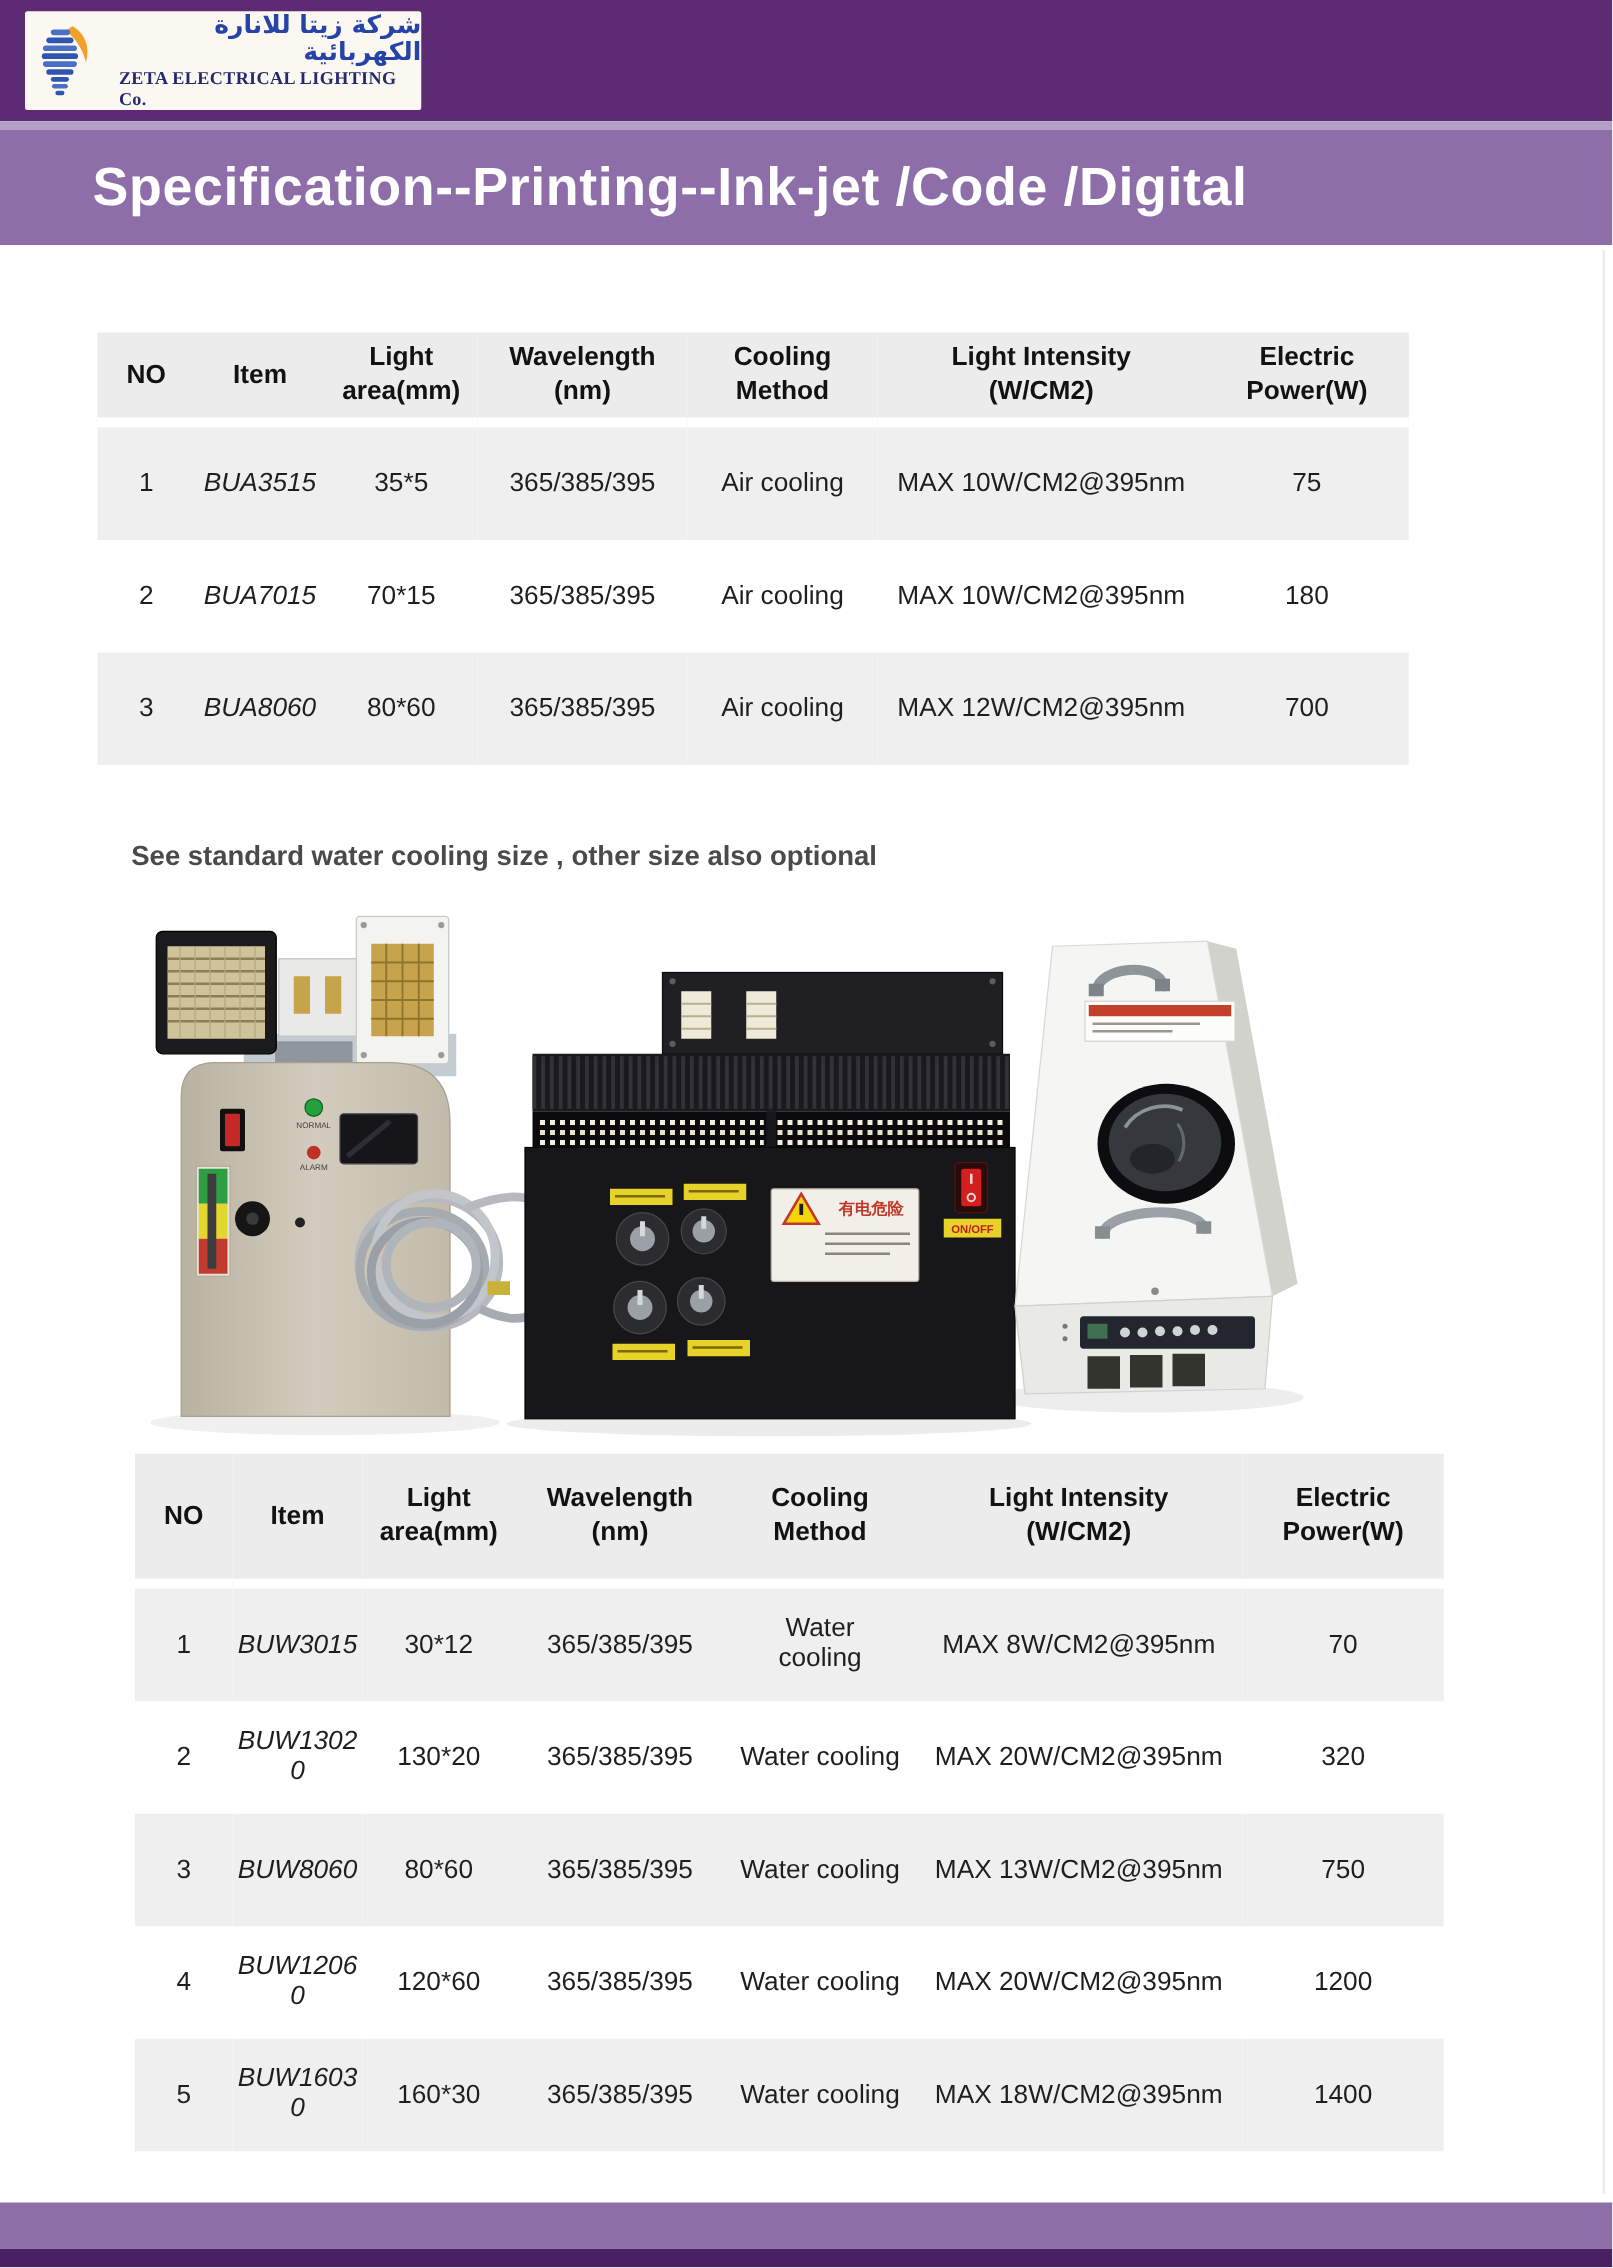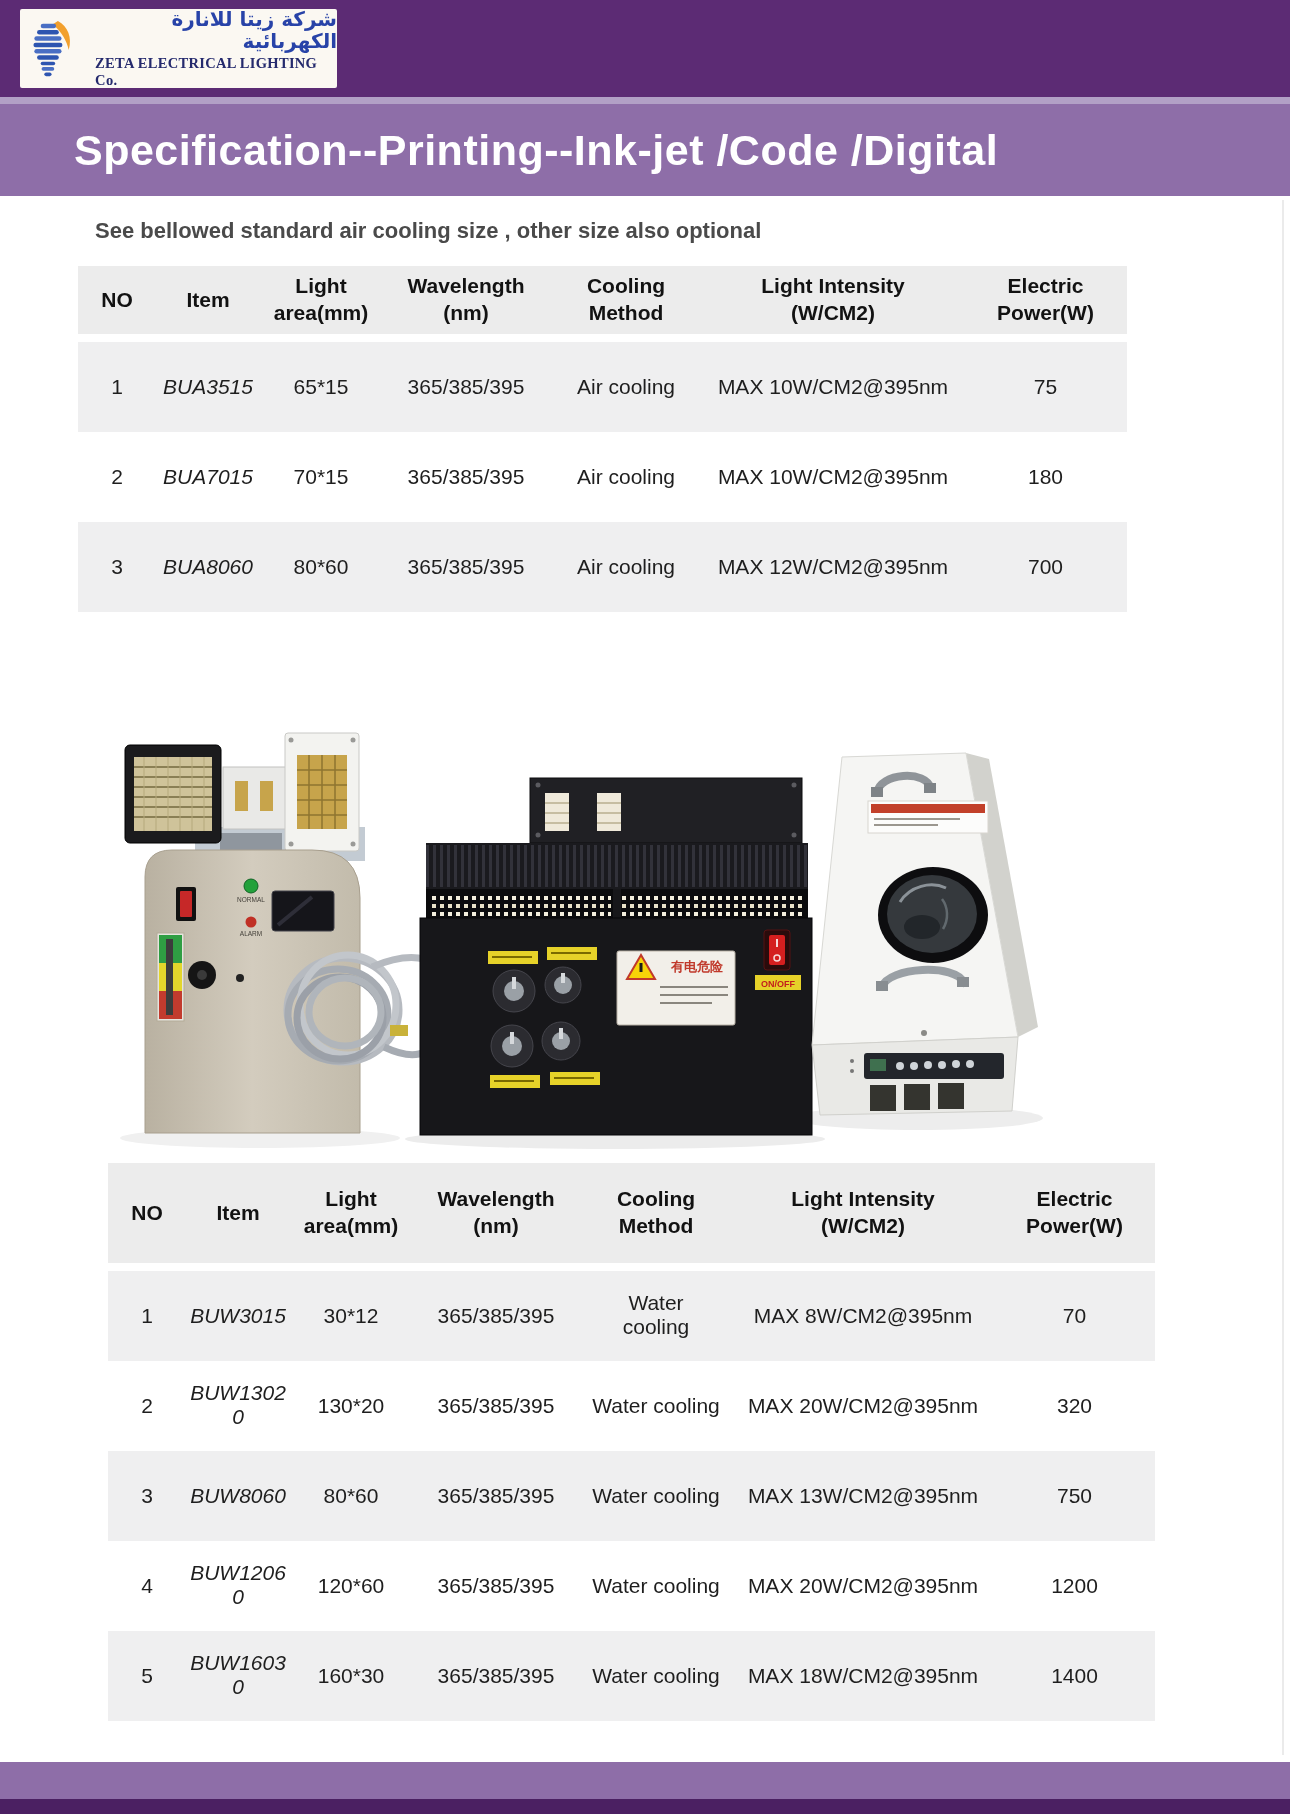--- a/index.html
+++ b/index.html
@@ -80,21 +80,20 @@
         <span class="logo-english">ZETA ELECTRICAL LIGHTING Co.</span>
       </div>
     </div>
   </div>
   <div class="band-sep"></div>
 
   <div class="title-band">
     <span class="title">Specification--Printing--Ink-jet /Code /Digital</span>
   </div>
 
-  <div class="sec-heading h1">See bellowed standard air cooling size , other size also optional</div>
   <table class="spec t1">
     <colgroup>
       <col style="width:78px">
         <col style="width:104px">
         <col style="width:122px">
         <col style="width:168px">
       <col style="width:152px">
         <col style="width:262px">
         <col style="width:163px">
     </colgroup>
@@ -106,21 +105,21 @@
           <th><span class="hspan hcol-3">Wavelength (nm)</span></th>
           <th><span class="hspan hcol-4">Cooling Method</span></th>
           <th><span class="hspan hcol-5">Light Intensity (W/CM2)</span></th>
           <th><span class="hspan hcol-6">Electric Power(W)</span></th>
         </tr>
       </thead>
     <tbody>
         <tr>
           <td><span class="cellspan">1</span></td>
           <td><span class="cellspan item-narrow">BUA3515</span></td>
-          <td><span class="cellspan">65*15</span></td>
+          <td><span class="cellspan">35*5</span></td>
           <td><span class="cellspan">365/385/395</span></td>
           <td><span class="cellspan">Air cooling</span></td>
           <td><span class="cellspan">MAX 10W/CM2@395nm</span></td>
           <td><span class="cellspan">75</span></td>
         </tr>
         <tr>
           <td><span class="cellspan">2</span></td>
           <td><span class="cellspan item-narrow">BUA7015</span></td>
           <td><span class="cellspan">70*15</span></td>
           <td><span class="cellspan">365/385/395</span></td>
@@ -133,20 +132,21 @@
           <td><span class="cellspan item-narrow">BUA8060</span></td>
           <td><span class="cellspan">80*60</span></td>
           <td><span class="cellspan">365/385/395</span></td>
           <td><span class="cellspan">Air cooling</span></td>
           <td><span class="cellspan">MAX 12W/CM2@395nm</span></td>
           <td><span class="cellspan">700</span></td>
         </tr>
       </tbody>
   </table>
 
+  <div class="sec-heading h2">See standard water cooling size , other size also optional</div>
 
   <div class="photo-wrap">
     <svg width="1065" height="450" viewBox="0 0 1065 450">
 
       <ellipse cx="160" cy="423" rx="140" ry="10" fill="#f0f0f0"></ellipse>
       <ellipse cx="515" cy="424" rx="210" ry="10" fill="#ececec"></ellipse>
       <ellipse cx="818" cy="403" rx="125" ry="12" fill="#ededed"></ellipse>
 
       <g>
         <rect x="95" y="112" width="170" height="34" fill="#c3cbd3"></rect>

